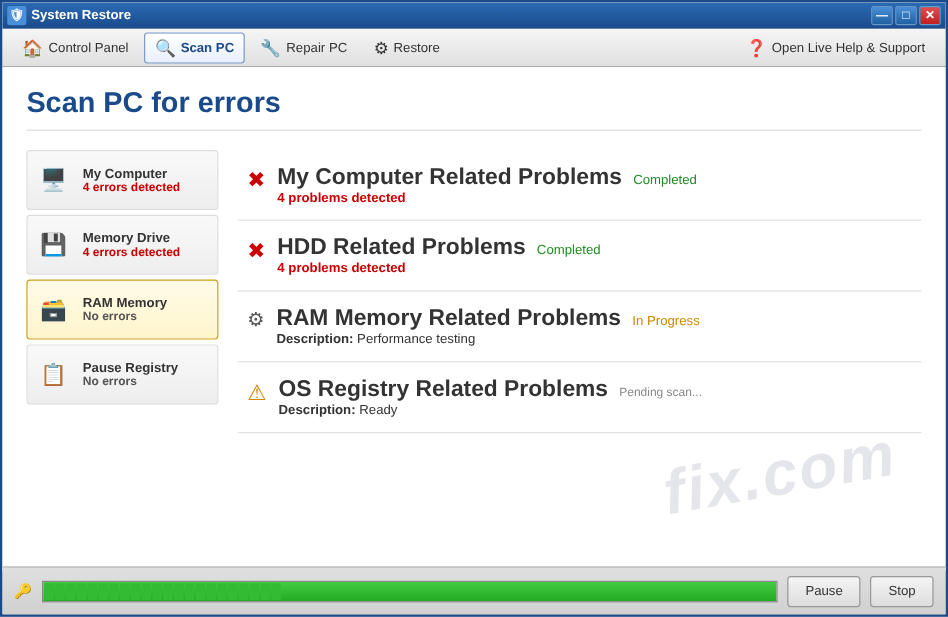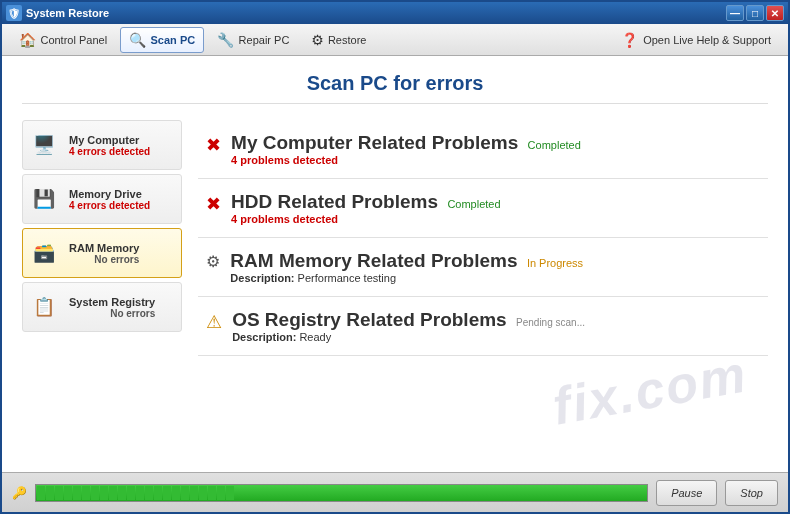--- a/index.html
+++ b/index.html
@@ -80,27 +80,26 @@
     .nav-icon { font-size: 14px; }
 
     
     .main-content {
       background: white;
       padding: 16px 20px;
       flex: 1;
       overflow: hidden;
     }
     .page-title {
-      font-size: 20px;
+      font-size: 24px;
       font-weight: bold;
       color: #1a4a8a;
       margin-bottom: 16px;
       border-bottom: 1px solid #ddd;
       padding-bottom: 8px;
-      text-align: center;
     }
 
     
     .content-area {
       display: flex;
       gap: 0;
       height: 340px;
     }
 
     
@@ -136,21 +135,20 @@
     }
     .category-text .cat-name {
       font-size: 11px;
       font-weight: bold;
       color: #333;
     }
     .category-text .cat-status {
       font-size: 10px;
       color: #cc0000;
       font-weight: bold;
-      text-align: right;
     }
     .category-text .cat-status.ok { color: #555; }
 
     
     .right-panel {
       flex: 1;
       padding-left: 16px;
       display: flex;
       flex-direction: column;
       gap: 0;
@@ -255,21 +253,20 @@
     }
     .btn {
       height: 26px;
       padding: 0 14px;
       font-size: 11px;
       background: linear-gradient(to bottom, #f5f5f5, #ddd);
       border: 1px solid #999;
       border-radius: 3px;
       cursor: pointer;
       color: #333;
-      font-style: italic;
     }
 
     .window-wrapper {
       position: relative;
       width: 790px;
       height: 514px;
       border: 2px solid #1a4a8a;
       overflow: hidden;
     }
 
@@ -347,21 +344,21 @@
             <div class="category-icon">🗃️</div>
             <div class="category-text">
               <div class="cat-name">RAM Memory</div>
               <div class="cat-status ok">No errors</div>
             </div>
           </div>
 
           <div class="category-item">
             <div class="category-icon">📋</div>
             <div class="category-text">
-              <div class="cat-name">System Registry</div>
+              <div class="cat-name">Pause Registry</div>
               <div class="cat-status ok">No errors</div>
             </div>
           </div>
 
         </div>
 
         <div class="right-panel-wrapper">
           <div class="right-panel">
 
             <div class="scan-item">

